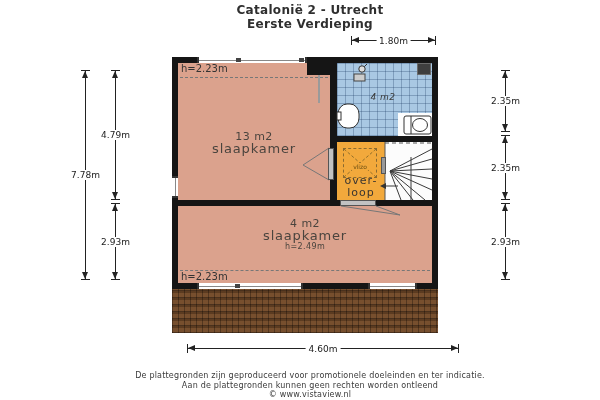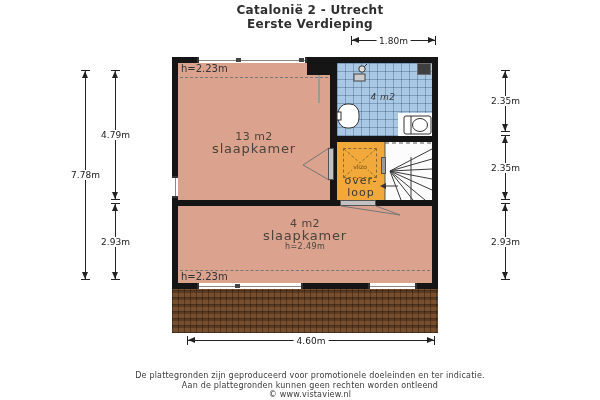--- a/index.html
+++ b/index.html
@@ -126,21 +126,21 @@
       <span class="arr ad"></span>
     <span class="dlabel">2.35m</span>
   </div>
   <div class="dim dim-v" style="left:501px;top:203px;height:75px;">
     <span class="dl"></span>
       <span class="arr au"></span>
       <span class="arr ad"></span>
     <span class="dlabel">2.93m</span>
   </div>
 
-  <div class="dim dim-h" style="left:187px;top:336px;width:246px;">
+  <div class="dim dim-h" style="left:187px;top:344px;width:246px;padding-left:24px;">
     <span class="dl"></span>
       <span class="arr al"></span>
       <span class="arr ar"></span>
     <span class="dlabel">4.60m</span>
   </div>
 
   <div class="abs plan">
 
     <div class="room r-bath"></div>
     <div class="room r-niche"></div>

